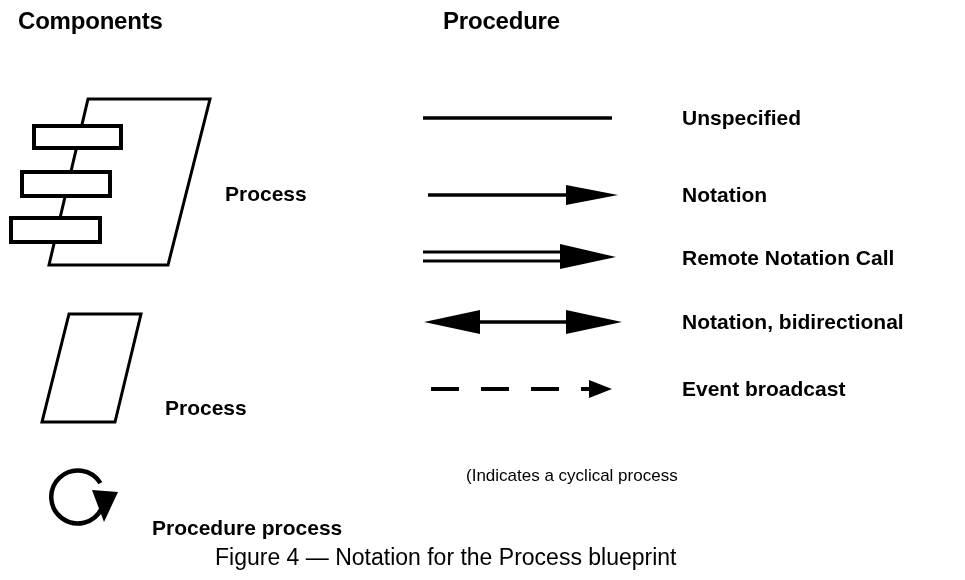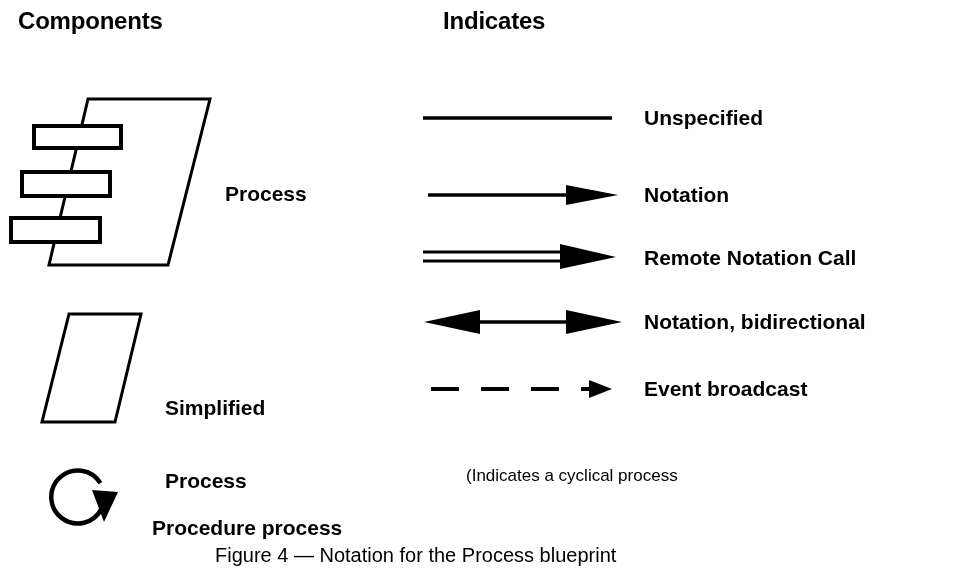--- a/index.html
+++ b/index.html
@@ -34,31 +34,31 @@
   }
   .item-label {
     font-size: 21px;
     font-weight: bold;
   }
   .note {
     font-size: 17px;
     font-weight: normal;
   }
   .caption {
-    font-size: 20px;
+    font-size: 23px;
     font-weight: normal;
   }
   #head-components { left: 18px; top: 7px; }
   #head-connectors { left: 443px; top: 7px; }
   #label-process { left: 225px; top: 182px; }
   #label-simplified { left: 165px; top: 348px; }
   #label-periodic { left: 152px; top: 468px; }
   #label-note { left: 466px; top: 466px; }
   #label-caption { left: 215px; top: 544px; }
-  .conn-label { left: 644px; }
+  .conn-label { left: 682px; }
   #conn-label-0 { top: 106px; }
   #conn-label-1 { top: 183px; }
   #conn-label-2 { top: 246px; }
   #conn-label-3 { top: 310px; }
   #conn-label-4 { top: 377px; }
   .two-line span { display: block; }
 </style>
 </head>
 <body>
 
@@ -111,26 +111,25 @@
     <line x1="481" y1="389" x2="509" y2="389" stroke="#000000" stroke-width="4"></line>
     <line x1="531" y1="389" x2="559" y2="389" stroke="#000000" stroke-width="4"></line>
     <line x1="581" y1="389" x2="594" y2="389" stroke="#000000" stroke-width="4"></line>
     <polygon points="589,380 612,389 589,398" fill="#000000"></polygon>
   </g>
 
 </svg>
 
 <div class="lbl col-head" id="head-components">Components</div>
 
-<div class="lbl col-head" id="head-connectors">Indicates</div>
+<div class="lbl col-head" id="head-connectors">Procedure</div>
 
 <div class="lbl item-label" id="label-process">Process</div>
 
 <div class="lbl item-label two-line" id="label-simplified">
-  <span>Simplified</span>
   <span>Process</span>
 </div>
 
 <div class="lbl item-label two-line" id="label-periodic">
   <span>Procedure process</span>
   
 </div>
 
 <div class="lbl item-label conn-label" id="conn-label-0">Unspecified</div>
 

